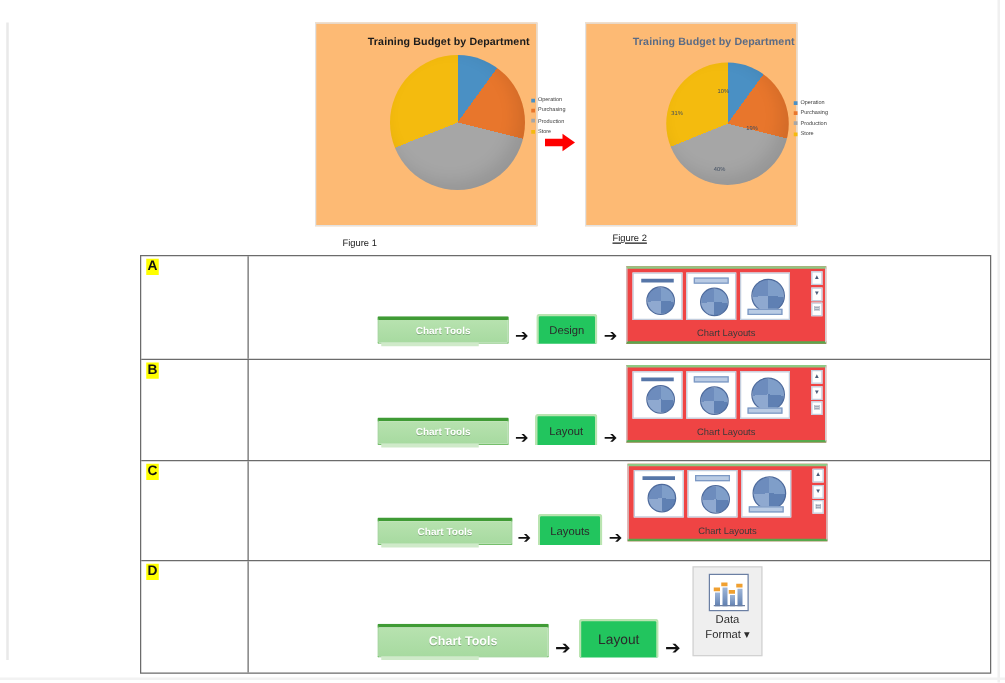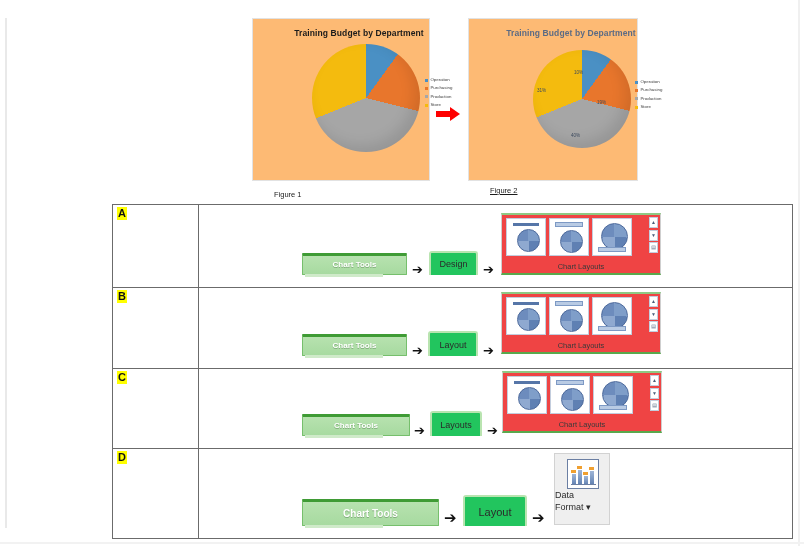--- a/index.html
+++ b/index.html
@@ -215,20 +215,21 @@
     text-align:center;font-size:7.5px;color:#3a3a3a;
   }
 
   
   .data-labels-btn{
     position:absolute;
     background:#efefef;
     border:1px solid #d2d2d2;
     box-sizing:border-box;
     width:56px;height:72px;
+    text-align:center;
   }
   .dl-icon{
     position:absolute;left:12px;top:5px;width:32px;height:30px;
     background:#ffffff;border:1.5px solid #6b7fa3;box-sizing:border-box;
   }
   .dl-bars{position:absolute;left:3px;bottom:3px;width:25px;height:20px;}
   .dl-bar{position:absolute;bottom:0;width:4px;background:linear-gradient(#9fb6d8,#5f7fb0);}
   .dl-tag{position:absolute;width:5px;height:3px;background:#f0a030;}
   .dl-base{position:absolute;left:0;bottom:0;width:25px;height:1.5px;background:#6b7fa3;}
   .dl-text{

